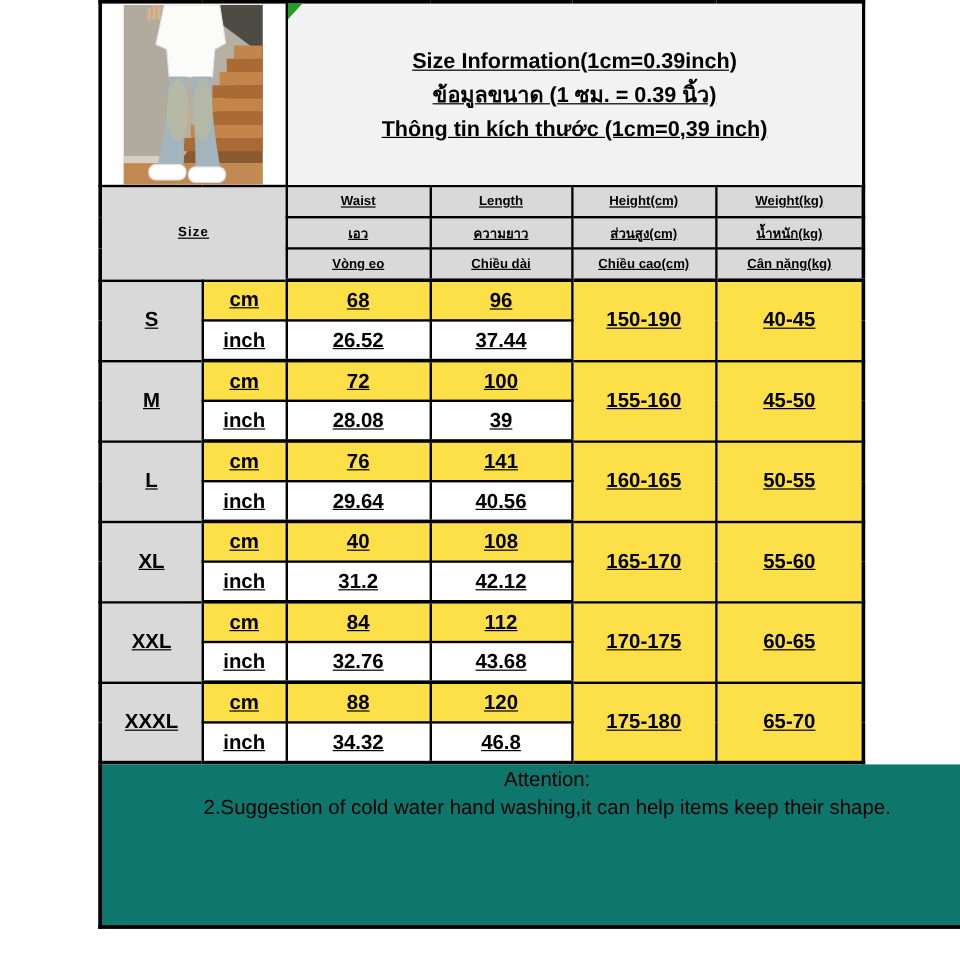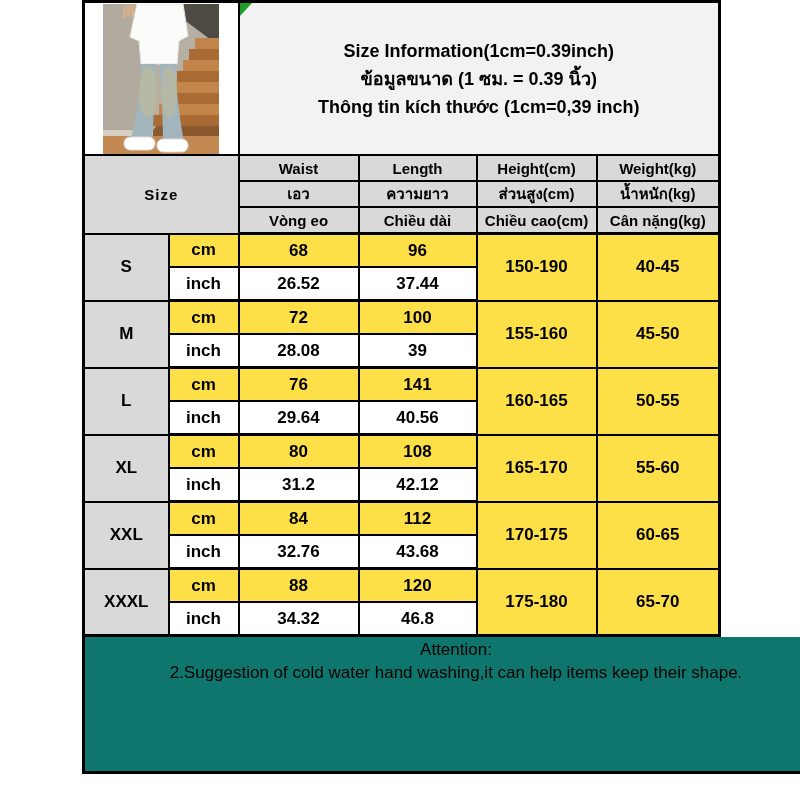--- a/index.html
+++ b/index.html
@@ -5,35 +5,36 @@
   html,body{margin:0;padding:0;background:#ffffff;}
   .canvas{
     position:relative;width:800px;height:800px;background:#ffffff;
     font-family:"Liberation Sans","DejaVu Sans",sans-serif;color:#000;
     overflow:hidden;
   }
   .sheet{position:absolute;left:82px;top:0;width:636px;}
   table.size-table{
     border-collapse:collapse;table-layout:fixed;width:636px;
     border:3px solid #000;
+    text-decoration:underline;
   }
   td{
     border:2px solid #000;text-align:center;vertical-align:middle;
     font-weight:bold;padding:0;overflow:hidden;
   }
   
   .media-row td{height:151px;}
   .photo-cell{background:#ffffff;}
   .title-cell{background:#f2f2f2;position:relative;font-size:18px;line-height:28px;}
   .flag{
     position:absolute;top:0;left:0;width:0;height:0;
     border-top:13px solid #1f9d27;border-right:12px solid transparent;
   }
   
-  .hdr td{height:24px;background:#d9d9d9;font-size:15px;}
+  .hdr td{height:24px;background:#d9d9d9;font-size:11px;}
   .hdr-last td{border-bottom-width:3px;}
   .size-hdr{font-size:30px;letter-spacing:1px;}
   
   .body-row td{height:31px;font-size:17px;}
   .size-label{background:#d9d9d9;}
   .unit-cm,.val-cm,.range{background:#fde047;}
   .unit-inch,.val-inch{background:#ffffff;}
   .group-end td{border-bottom-width:3px;}
   
   .attention{
@@ -162,21 +163,21 @@
       </tr>
       <tr class="body-row group-end">
         <td class="unit-inch">inch</td>
         <td class="val-inch">29.64</td>
         <td class="val-inch">40.56</td>
       </tr>
 
       <tr class="body-row">
         <td class="size-label" rowspan="2">XL</td>
         <td class="unit-cm">cm</td>
-        <td class="val-cm">80</td>
+        <td class="val-cm">40</td>
         <td class="val-cm">108</td>
         <td class="range" rowspan="2">165-170</td>
         <td class="range" rowspan="2">55-60</td>
       </tr>
       <tr class="body-row group-end">
         <td class="unit-inch">inch</td>
         <td class="val-inch">31.2</td>
         <td class="val-inch">42.12</td>
       </tr>
 

